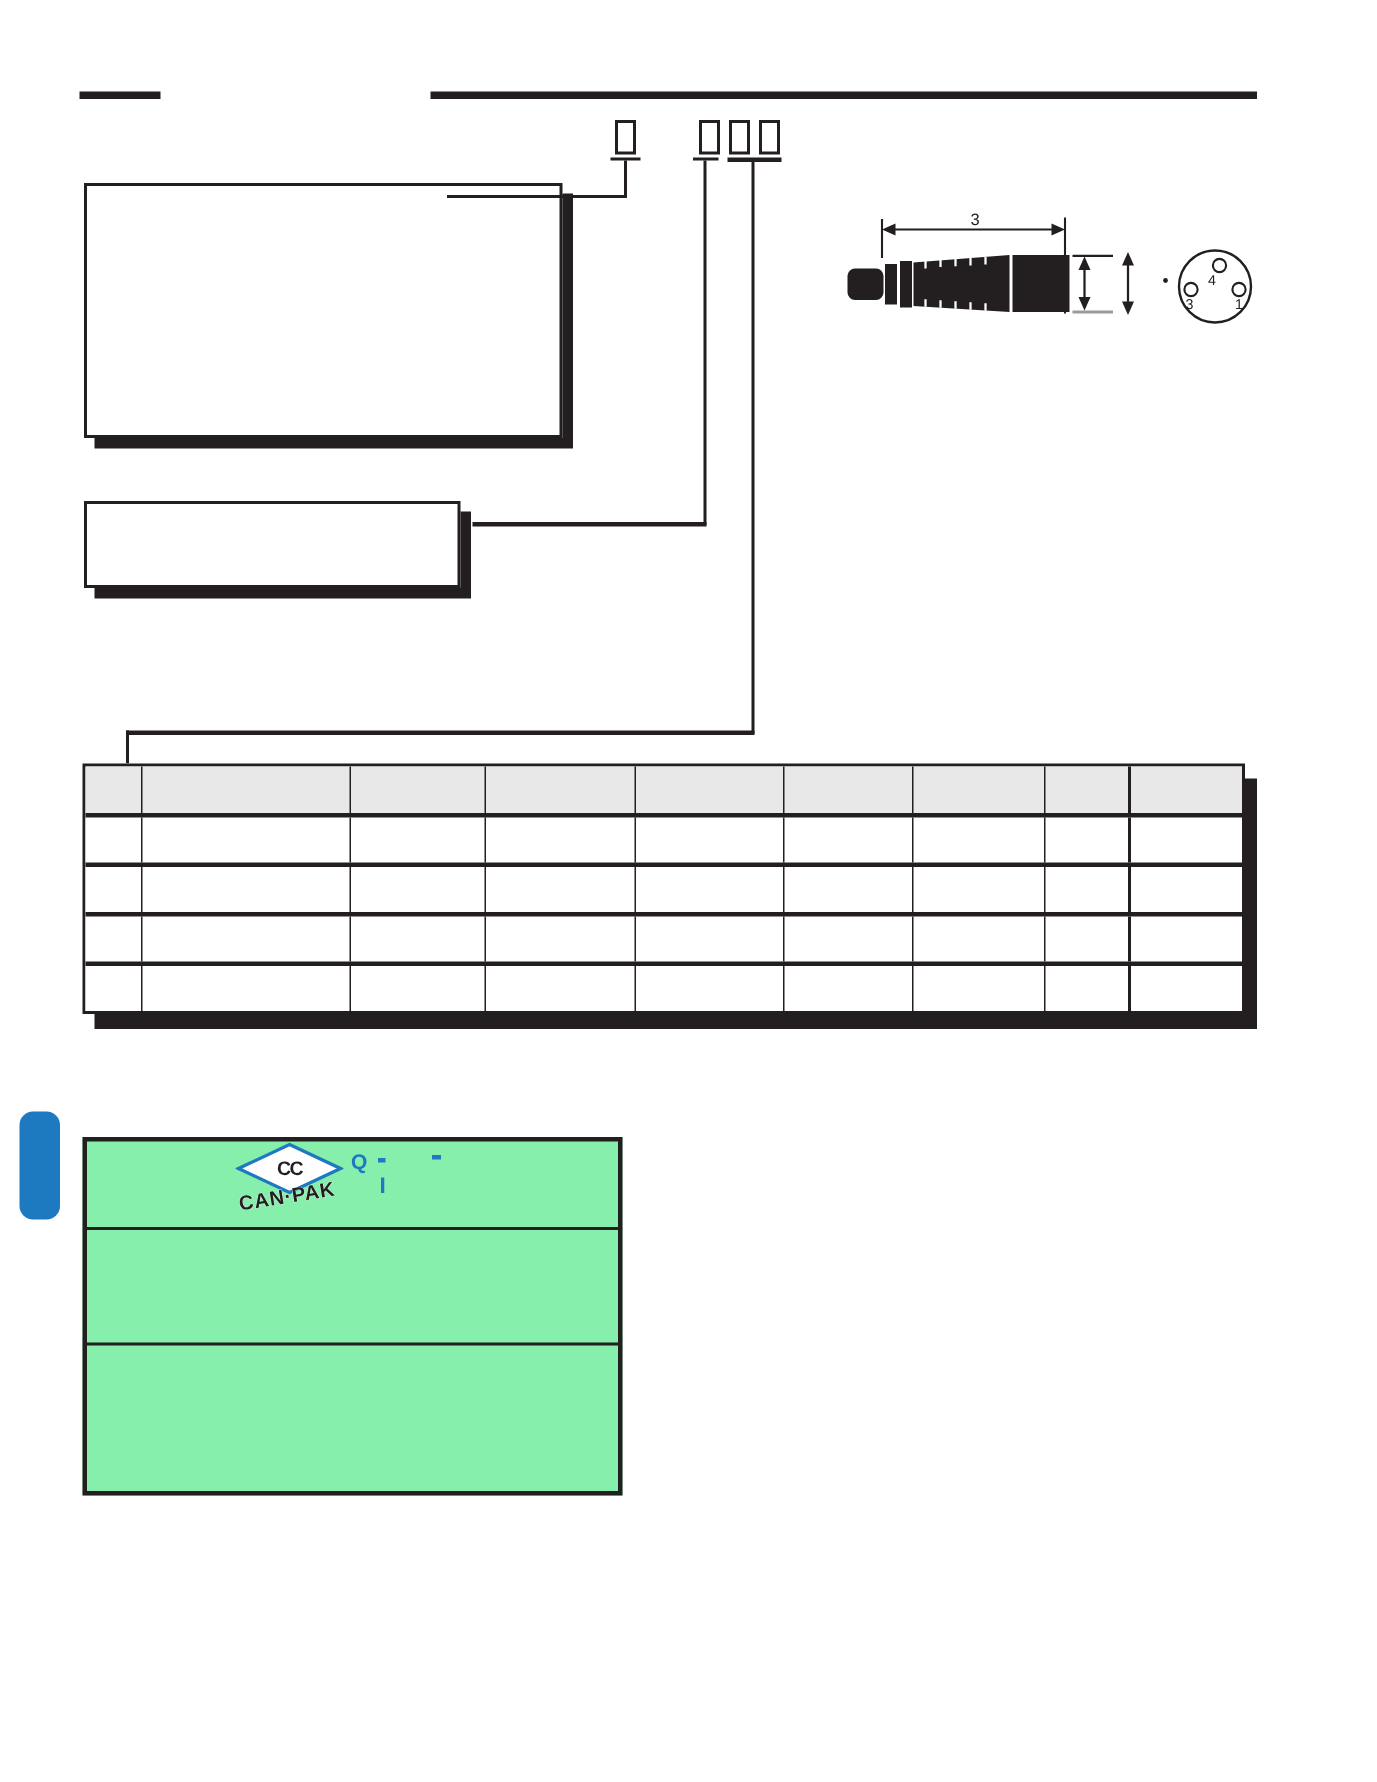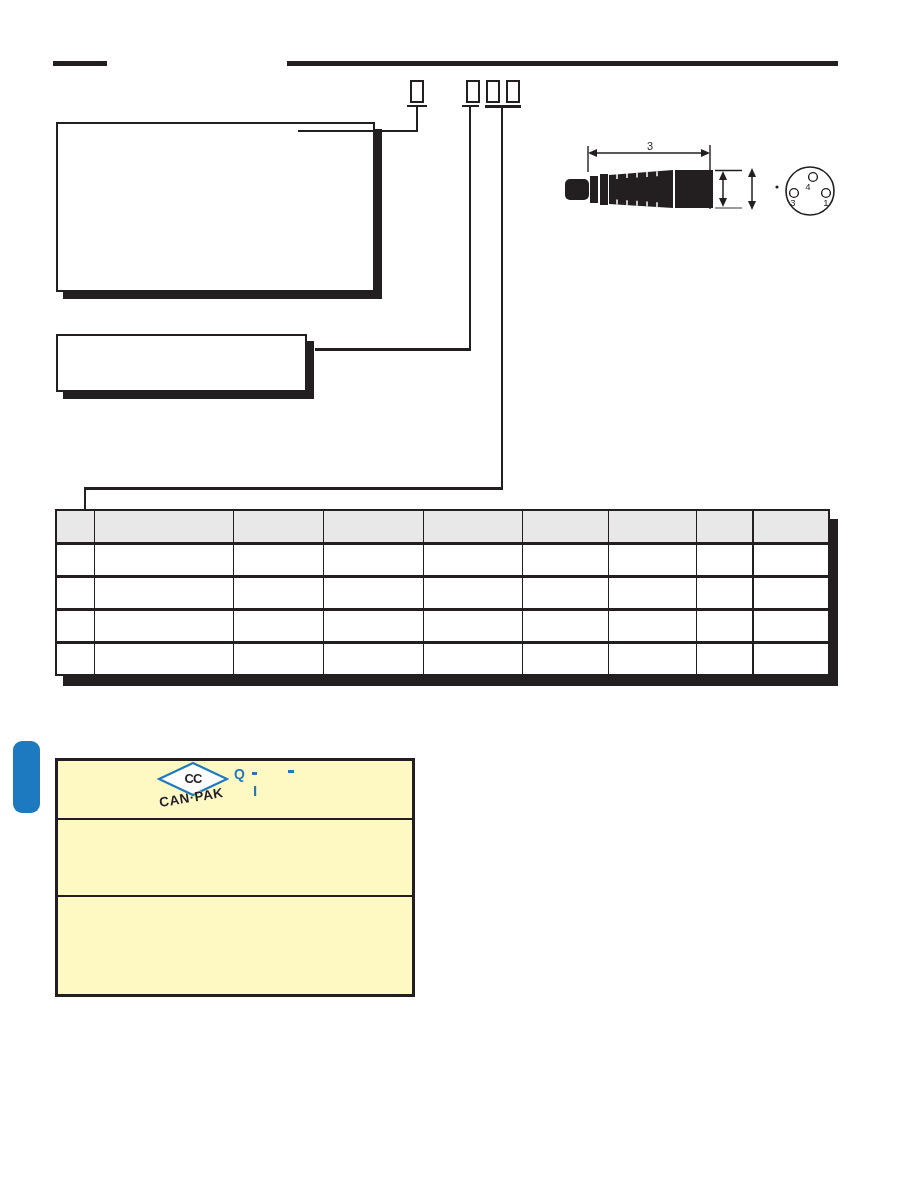--- a/index.html
+++ b/index.html
@@ -18,21 +18,21 @@
   .line{position:absolute;background:var(--ink);}
   
   .ptable{position:absolute;left:55px;top:509px;width:771px;border:2px solid var(--ink);background:#fff;box-shadow:8px 10px 0 var(--ink);}
   .trow{display:flex;}
   .thead{height:31px;background:var(--table-header-fill);}
   .tbody-row{height:30px;border-top:3px solid var(--ink);background:#fff;}
   .tcell{height:100%;border-left:1px solid var(--ink);box-sizing:border-box;}
   .tcell.first{border-left:none;}
   .tcell.thickleft{border-left-width:2px;}
   
-  .company-box{position:absolute;left:55px;top:758px;width:354px;height:233px;border:3px solid var(--ink);background:#fef9c3;}
+  .company-box{position:absolute;left:55px;top:758px;width:354px;height:233px;border:3px solid var(--ink);background:#86efac;}
   .crow1{position:relative;height:57px;border-bottom:2px solid var(--ink);}
   .crow2{height:75px;border-bottom:2px solid var(--ink);}
   .crow3{height:97px;}
   .side-tab{position:absolute;left:13px;top:741px;width:27px;height:72px;border-radius:9px;background:var(--accent);}
   .tagline-q{position:absolute;left:176px;top:6px;font-size:14px;font-weight:bold;color:var(--accent);line-height:1;}
   .tagline-i{position:absolute;left:195px;top:22px;font-size:15px;font-weight:bold;color:var(--accent);line-height:1;}
   .tagline-dash{position:absolute;background:var(--accent);}
   svg text{font-family:"Liberation Sans", sans-serif;fill:var(--ink);}
 </style>
 </head>

